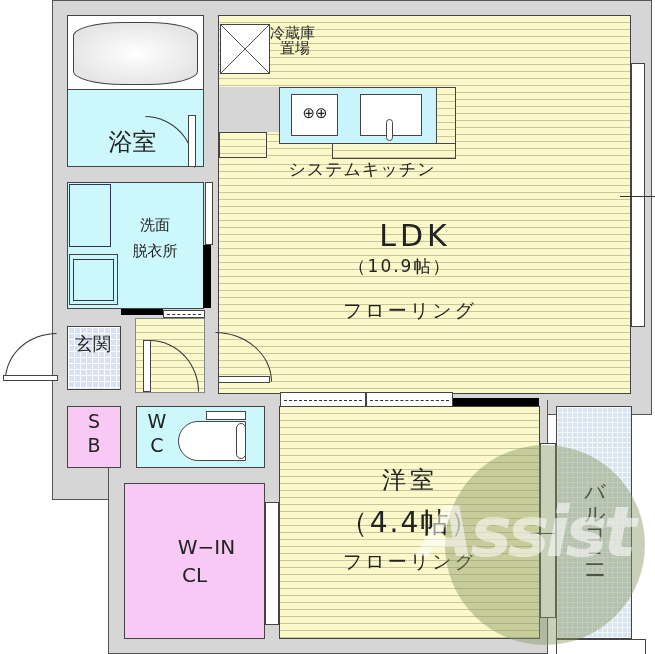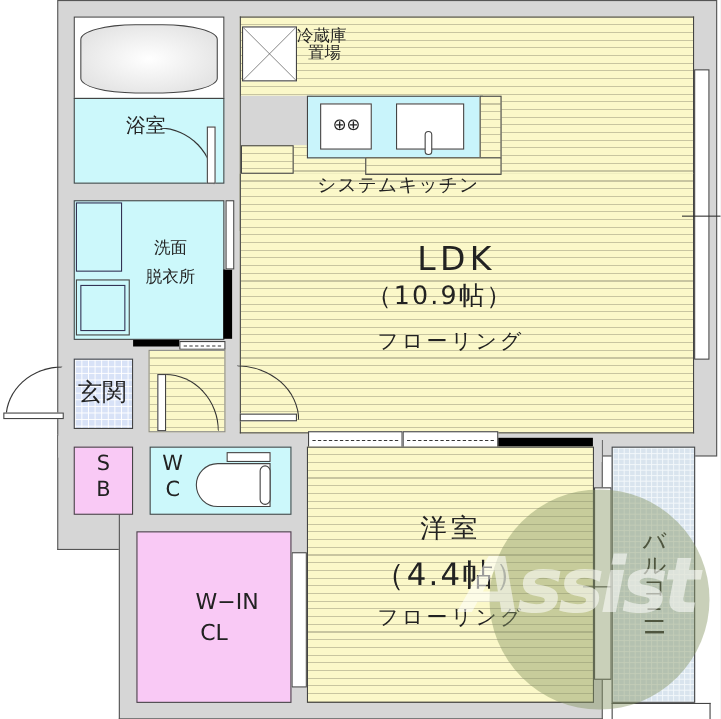--- a/index.html
+++ b/index.html
@@ -25,37 +25,37 @@
 <div class="abs wall outline" style="left:52px;top:0;width:600px;height:415px;"></div>
 <div class="abs wall outline" style="left:52px;top:395px;width:230px;height:105px;border-top:none;"></div>
 <div class="abs wall outline" style="left:108px;top:400px;width:440px;height:254px;border-top:none;"></div>
 <div class="abs" style="left:53px;top:396px;width:228px;height:20px;background:#d6d6d6;"></div>
 <div class="abs" style="left:109px;top:400px;width:438px;height:20px;background:#d6d6d6;"></div>
 
 <div class="abs white" style="left:67px;top:15px;width:137px;height:75px;"></div>
 <div class="abs" style="left:73px;top:22px;width:125px;height:63px;border:1px solid #444;border-radius:40% 40% 40% 40% / 22% 22% 22% 22%;background:radial-gradient(ellipse at center,#ffffff 0%,#e4e4e4 80%);"></div>
 
 <div class="abs aqua" style="left:67px;top:89px;width:137px;height:78px;"></div>
-<div class="label" style="left:100px;top:104px;width:65px;font-size:18px;">浴室</div>
+<div class="label" style="left:100px;top:128px;width:65px;font-size:24px;">浴室</div>
 <div class="arc" style="left:145px;top:116px;width:48px;height:50px;"></div>
 <div class="abs white" style="left:188px;top:115px;width:8px;height:52px;"></div>
 
 <div class="abs aqua" style="left:67px;top:182px;width:137px;height:127px;"></div>
 <div class="abs aqua" style="left:69px;top:184px;width:42px;height:63px;border-color:#335;"></div>
 <div class="abs aqua" style="left:69px;top:254px;width:49px;height:51px;"></div>
 <div class="abs" style="left:73px;top:259px;width:41px;height:42px;border:1px solid #335;"></div>
 <div class="label" style="left:125px;top:216px;width:60px;font-size:15px;">洗面</div>
 <div class="label" style="left:120px;top:242px;width:70px;font-size:15px;">脱衣所</div>
 <div class="abs blk" style="left:203px;top:245px;width:8px;height:63px;"></div>
 <div class="abs blk" style="left:121px;top:309px;width:42px;height:6px;"></div>
 <div class="abs dash" style="left:163px;top:310px;width:42px;height:8px;"></div>
 <div class="abs dash" style="left:205px;top:182px;width:8px;height:63px;"></div>
 
 <div class="abs tile" style="left:67px;top:326px;width:54px;height:64px;"></div>
-<div class="label" style="left:67px;top:345px;width:52px;font-size:22px;">玄関</div>
+<div class="label" style="left:67px;top:333px;width:52px;font-size:18px;">玄関</div>
 <div class="arc" style="left:5px;top:333px;width:50px;height:45px;border-color:#333 transparent transparent #333;border-radius:100% 0 0 0;"></div>
 <div class="abs white" style="left:3px;top:375px;width:55px;height:6px;"></div>
 
 <div class="abs floor" style="left:135px;top:318px;width:70px;height:75px;border-color:#888;"></div>
 <div class="arc" style="left:150px;top:340px;width:47px;height:50px;"></div>
 <div class="abs white" style="left:143px;top:340px;width:8px;height:52px;"></div>
 
 <div class="abs floor" style="left:218px;top:15px;width:413px;height:195px;border-bottom:none;"></div>
 <div class="abs floor" style="left:218px;top:158px;width:413px;height:236px;border-top:none;"></div>
 <div class="abs" style="left:220px;top:24px;width:50px;height:50px;border:1px solid #444;background:linear-gradient(to top right,transparent calc(50% - 0.5px),#555 50%,transparent calc(50% + 0.5px)),linear-gradient(to top left,transparent calc(50% - 0.5px),#555 50%,transparent calc(50% + 0.5px)),#fff;"></div>
@@ -65,21 +65,21 @@
 <div class="abs floor" style="left:219px;top:132px;width:48px;height:26px;"></div>
 <div class="abs aqua" style="left:279px;top:87px;width:160px;height:57px;background:#c9f4fb;"></div>
 <div class="abs floor" style="left:436px;top:87px;width:20px;height:57px;"></div>
 <div class="abs floor" style="left:332px;top:143px;width:124px;height:16px;"></div>
 <div class="abs white" style="left:291px;top:94px;width:47px;height:42px;"></div>
 <div class="label" style="left:293px;top:104px;width:44px;font-size:15px;">⊕⊕</div>
 <div class="abs white" style="left:360px;top:94px;width:62px;height:42px;"></div>
 <div class="abs" style="left:386px;top:119px;width:7px;height:22px;border:1px solid #444;border-radius:4px;background:#fff;"></div>
 <div class="label" style="left:270px;top:159px;width:184px;font-size:17px;letter-spacing:1px;">システムキッチン</div>
 <div class="label" style="left:330px;top:218px;width:170px;font-size:30px;letter-spacing:4px;">LDK</div>
-<div class="label" style="left:300px;top:256px;width:200px;font-size:23px;letter-spacing:2px;">（10.9帖）</div>
+<div class="label" style="left:300px;top:256px;width:200px;font-size:17px;letter-spacing:2px;">（10.9帖）</div>
 <div class="label" style="left:310px;top:299px;width:200px;font-size:19px;letter-spacing:3px;">フローリング</div>
 <div class="arc" style="left:215px;top:332px;width:55px;height:48px;"></div>
 <div class="abs white" style="left:218px;top:376px;width:52px;height:7px;"></div>
 
 <div class="abs white" style="left:631px;top:63px;width:14px;height:264px;"></div>
 <div class="abs" style="left:620px;top:196px;width:35px;height:1px;background:#333;"></div>
 
 <div class="abs dash" style="left:280px;top:392px;width:86px;height:16px;"></div>
 <div class="abs dash" style="left:366px;top:392px;width:87px;height:16px;"></div>
 <div class="abs blk" style="left:453px;top:398px;width:86px;height:8px;"></div>

